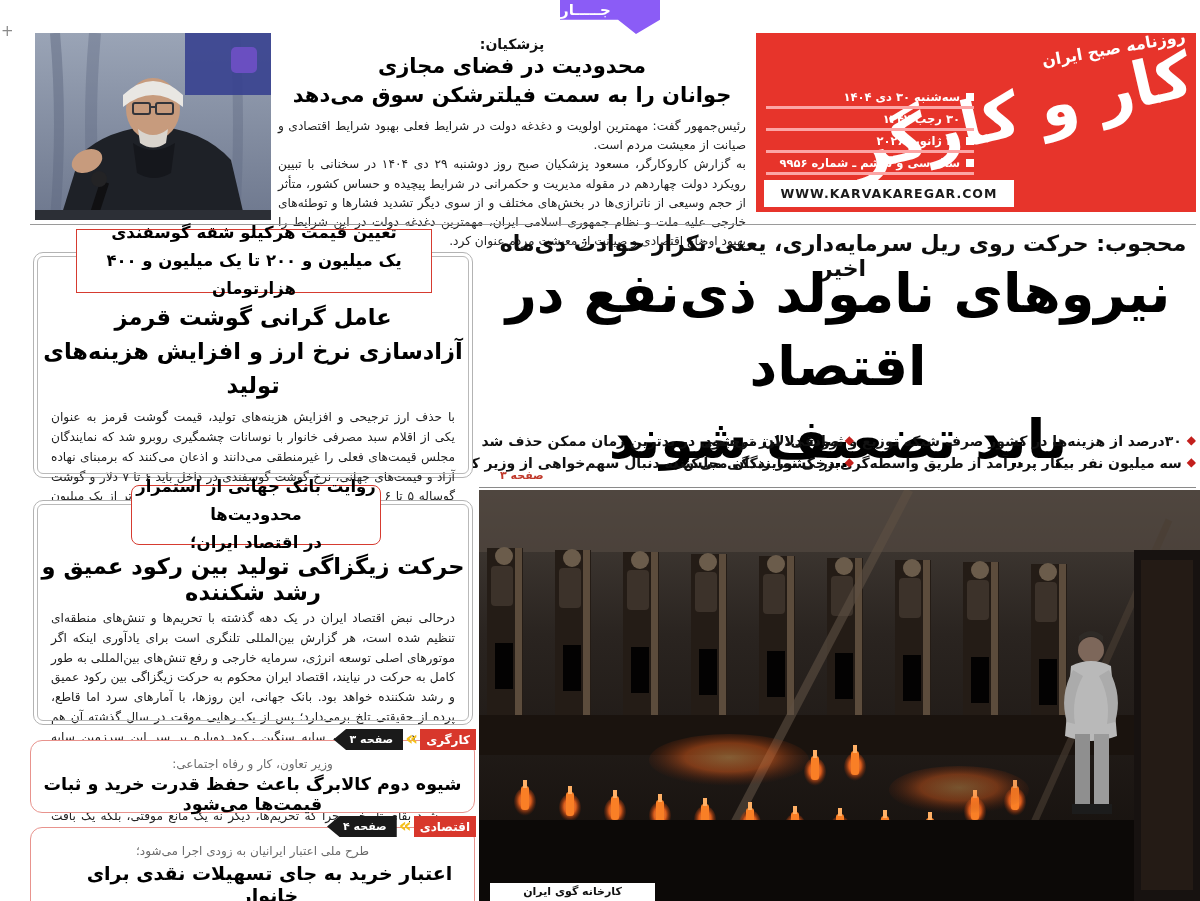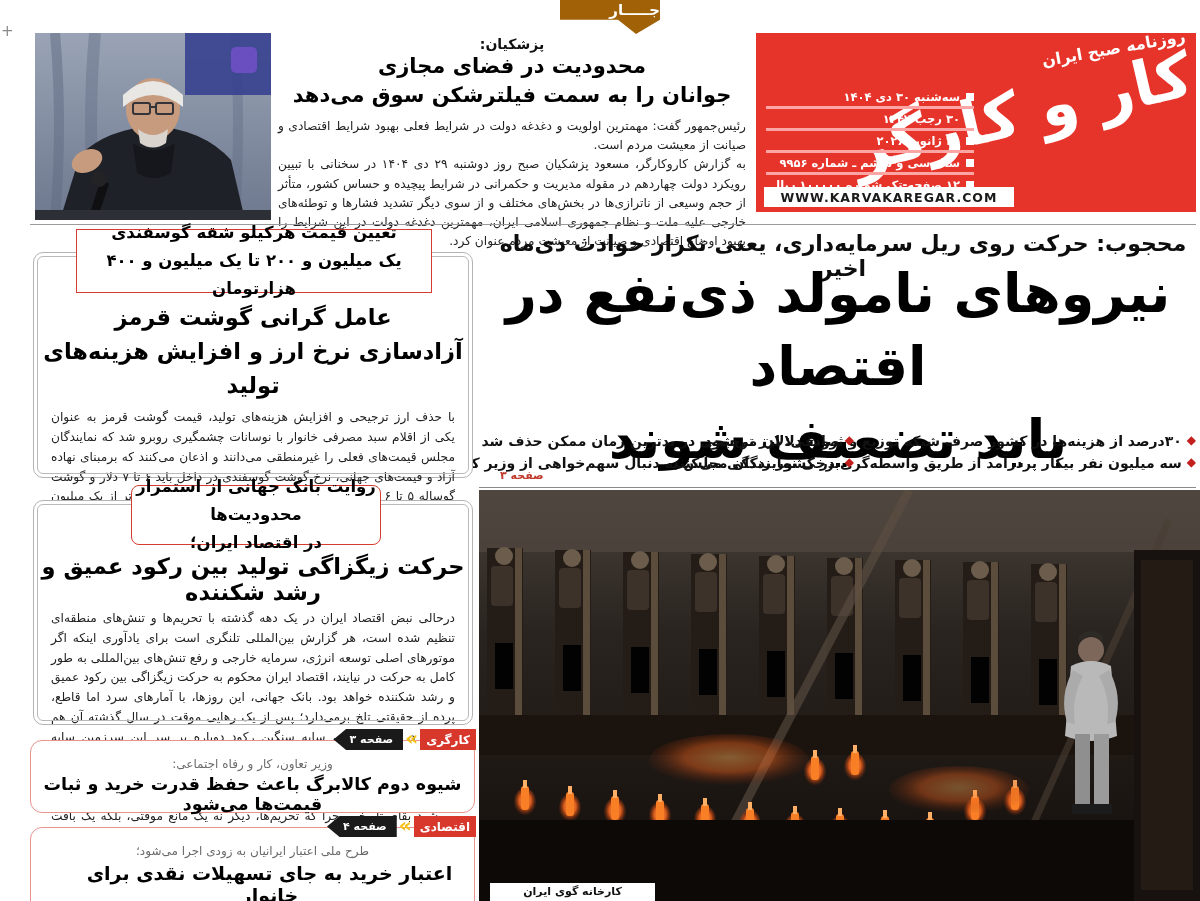--- a/index.html
+++ b/index.html
@@ -9,43 +9,43 @@
     background:#ffffff; overflow:hidden; direction:ltr;
   }
   .rtl { direction:rtl; }
   .abs { position:absolute; }
 
   
   .crop-mark { left:1px; top:22px; color:#8a8a8a; font-size:15px; }
 
   
   .corner-tab {
-    left:560px; top:0; width:100px; height:34px; background:#a16207;
+    left:560px; top:0; width:100px; height:34px; background:#8b5cf6;
     clip-path:polygon(0 0,100% 0,100% 58%,76% 100%,58% 58%,0 58%);
-    color:#fff; font-weight:bold; font-size:15px; text-align:right; line-height:20px;
+    color:#fff; font-weight:bold; font-size:15px; text-align:left; line-height:20px;
   }
 
   
   .masthead { right:4px; top:33px; width:440px; height:179px; background:#e7342b; overflow:hidden; }
   .masthead-tagline {
     position:absolute; top:6px; right:10px; color:#fff; font-size:16px; font-weight:bold;
     transform:rotate(-10deg); white-space:nowrap;
   }
   .masthead-brand {
     position:absolute; top:38px; right:2px; width:270px; color:#fff; font-weight:bold;
     font-size:62px; line-height:1.05; text-align:center; transform:rotate(-13deg); white-space:nowrap;
   }
   .masthead-dates { position:absolute; left:10px; top:54px; width:208px; direction:rtl; }
   .date-row {
     display:flex; align-items:center; gap:6px; color:#fff; font-size:11.5px; font-weight:bold;
     border-bottom:3px solid #fca5a5; padding:3px 0 2px 0; white-space:nowrap;
   }
   .date-sq { width:8px; height:8px; background:#fff; flex:0 0 auto; }
   .website-box {
-    position:absolute; left:8px; bottom:5px; width:250px; height:20px; background:#fff;
+    position:absolute; left:8px; bottom:5px; width:250px; height:27px; background:#fff;
     color:#1a1a1a; font-weight:bold; font-size:12.5px; letter-spacing:1px;
     display:flex; align-items:center; justify-content:center;
   }
 
   
   .lead-photo { left:35px; top:33px; width:236px; height:187px; }
   .lead-story { left:278px; top:36px; width:468px; height:188px; }
   .lead-kicker { text-align:center; font-size:14px; font-weight:bold; color:#111; }
   .lead-title { text-align:center; font-size:21px; font-weight:bold; color:#000; line-height:1.4; }
   .lead-body { margin-top:6px; font-size:12.2px; line-height:1.58; text-align:justify; color:#222; }

